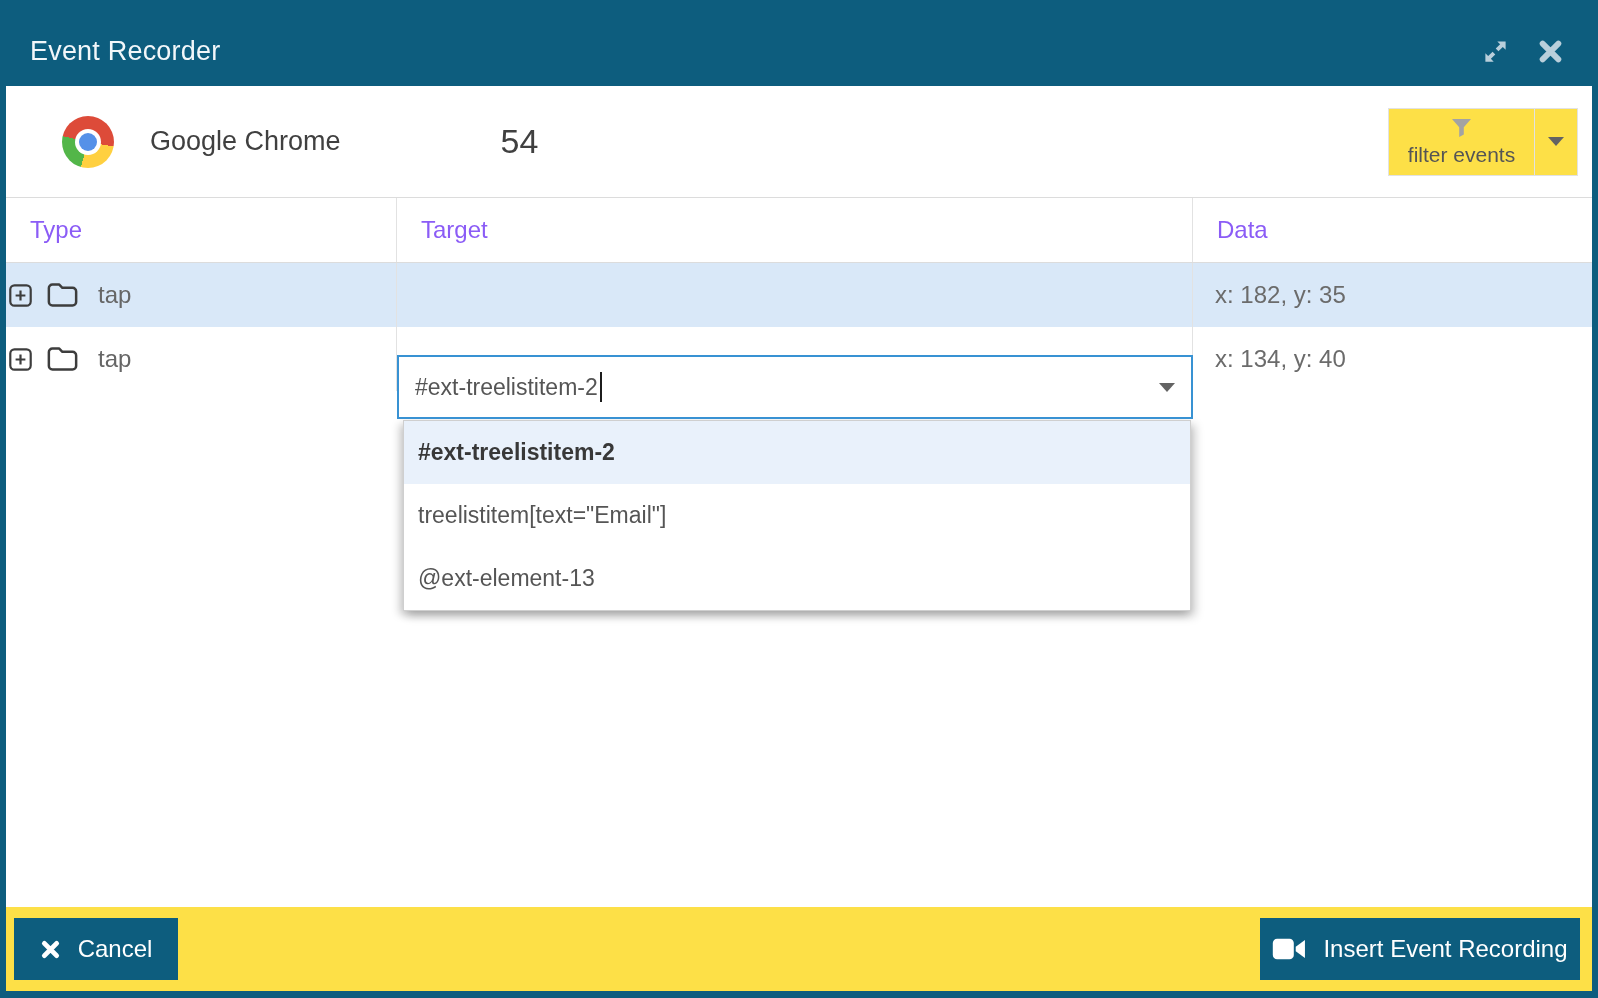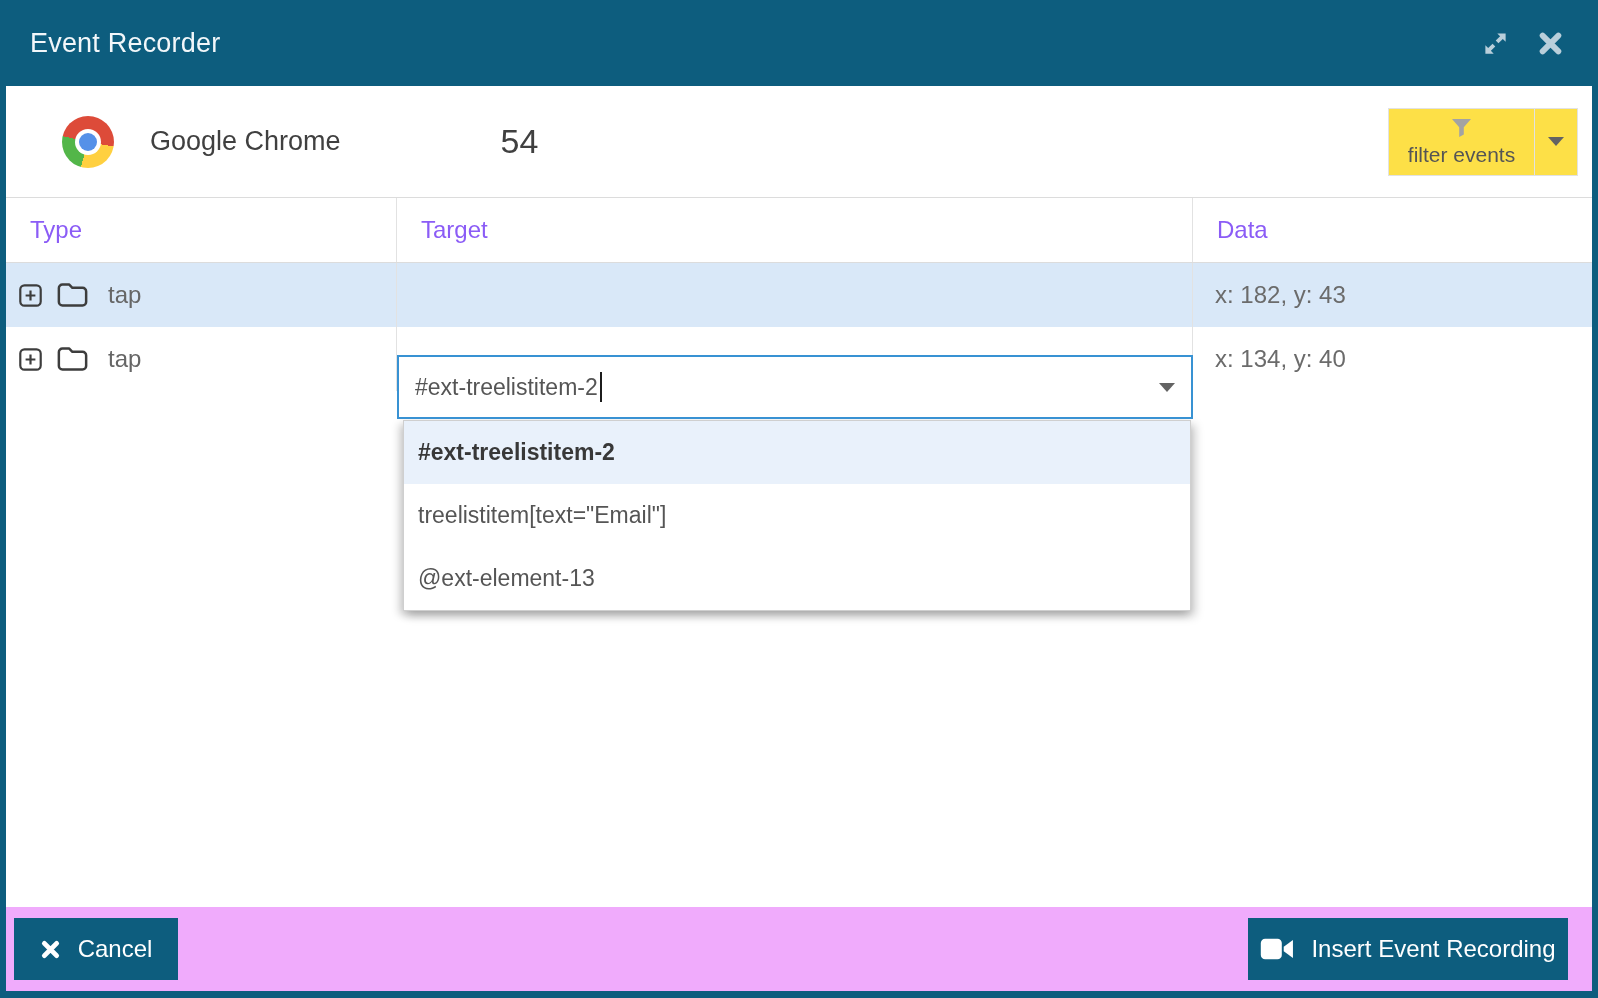--- a/index.html
+++ b/index.html
@@ -1,21 +1,21 @@
 <!DOCTYPE html>
 <html><head>
 <meta charset="utf-8">
 <style>
   * { margin:0; padding:0; box-sizing:border-box; }
   body { background:#fff; font-family:"Liberation Sans","DejaVu Sans",sans-serif; }
 
   .window { position:relative; width:1598px; height:998px; background:#0d5d7e; overflow:hidden; }
 
   
-  .titlebar { position:absolute; top:0; left:0; right:0; height:86px;
+  .titlebar { position:absolute; top:8px; left:0; right:0; height:86px;
               display:flex; align-items:center; padding:0 34px 0 30px; color:#f2f7fa; }
   .titlebar-title { flex:1; font-size:27px; letter-spacing:.2px; }
   .titlebar-tools { display:flex; align-items:center; gap:28px; color:#b9cfdb; }
   .tb-icon { width:27px; height:27px; display:block; cursor:pointer; }
 
   
   .content { position:absolute; top:86px; left:6px; right:6px; bottom:7px;
              background:#fff; display:flex; flex-direction:column; overflow:hidden; }
 
   
@@ -40,42 +40,42 @@
                  border-top:1px solid #dcdcdc; border-bottom:1px solid #dcdcdc; }
   .hcell { display:flex; align-items:center; padding-left:24px; font-size:24px; color:#8b5cf6; }
   .col-type   { width:391px; border-right:1px solid #e2e2e2; }
   .col-target { width:796px; border-right:1px solid #e2e2e2; }
   .col-data   { flex:1; }
 
   .grid-body { position:relative; flex:1; }
   .grow { display:flex; height:64px; align-items:stretch; }
   .grow.selected { background:#d9e8f8; }
   .gcell { display:flex; align-items:center; font-size:24px; color:#666; }
-  .type-cell { padding-left:12px; gap:14px; }
+  .type-cell { padding-left:2px; gap:14px; }
   .expand-icon { width:25px; height:25px; color:#3d3d3d; flex:0 0 auto; }
   .folder-icon { width:31px; height:26px; color:#3d3d3d; flex:0 0 auto; }
   .type-label { margin-left:6px; }
   .data-cell { padding-left:22px; color:#6b6b6b; }
 
   
   .combo { position:absolute; left:391px; top:92px; width:796px; height:64px; z-index:5;
            background:#fff; border:2px solid #3892d3; display:flex; align-items:center; }
   .combo-text { margin-left:16px; font-size:23px; color:#555; white-space:pre; }
   .text-cursor { width:2px; height:30px; background:#1c1c1c; margin-left:2px; }
   .combo-trigger { margin-left:auto; width:48px; align-self:stretch; display:flex; align-items:center; justify-content:center; cursor:pointer; }
 
   
   .dropdown { position:absolute; left:397px; top:157px; width:788px; z-index:4;
               background:#fff; border:1px solid #cfcfcf;
               box-shadow:-4px 4px 8px rgba(0,0,0,.18), 4px 5px 9px rgba(0,0,0,.22); }
   .option { height:63px; display:flex; align-items:center; padding-left:14px; font-size:23px; color:#555; cursor:pointer; }
   .option.selected { background:#e9f1fb; color:#383838; font-weight:700; }
 
   
-  .footer { flex:0 0 auto; height:84px; background:#f0abfc; display:flex; align-items:center; padding:0 24px 0 8px; }
+  .footer { flex:0 0 auto; height:84px; background:#fde047; display:flex; align-items:center; padding:0 12px 0 8px; }
   .btn { height:62px; background:#0d5d7e; color:#fff; display:flex; align-items:center; justify-content:center;
          gap:17px; font-size:24px; cursor:pointer; border:none; }
   .btn-cancel { width:164px; }
   .btn-insert { width:320px; margin-left:auto; }
   .x-small { width:21px; height:21px; }
   .cam { width:34px; height:24px; }
 </style>
 </head>
 <body>
 
@@ -127,21 +127,21 @@
           <svg class="expand-icon" viewBox="0 0 24 24" fill="none" stroke="currentColor" stroke-width="2.1">
             <rect x="2.2" y="2.2" width="19.6" height="19.6" rx="4"></rect>
             <path d="M12 7.3v9.4 M7.3 12h9.4"></path>
           </svg>
           <svg class="folder-icon" viewBox="0 0 25 20" fill="none" stroke="currentColor" stroke-width="2" stroke-linejoin="round">
             <path d="M1.5 4.4a2.9 2.9 0 0 1 2.9-2.9h5.3l2.7 2.7h8.2a2.9 2.9 0 0 1 2.9 2.9v8.5a2.9 2.9 0 0 1-2.9 2.9H4.4a2.9 2.9 0 0 1-2.9-2.9z"></path>
           </svg>
           <span class="type-label">tap</span>
         </div>
         <div class="gcell col-target"></div>
-        <div class="gcell data-cell col-data">x: 182, y: 43</div>
+        <div class="gcell data-cell col-data">x: 182, y: 35</div>
       </div>
 
       <div class="grow">
         <div class="gcell type-cell col-type">
           <svg class="expand-icon" viewBox="0 0 24 24" fill="none" stroke="currentColor" stroke-width="2.1">
             <rect x="2.2" y="2.2" width="19.6" height="19.6" rx="4"></rect>
             <path d="M12 7.3v9.4 M7.3 12h9.4"></path>
           </svg>
           <svg class="folder-icon" viewBox="0 0 25 20" fill="none" stroke="currentColor" stroke-width="2" stroke-linejoin="round">
             <path d="M1.5 4.4a2.9 2.9 0 0 1 2.9-2.9h5.3l2.7 2.7h8.2a2.9 2.9 0 0 1 2.9 2.9v8.5a2.9 2.9 0 0 1-2.9 2.9H4.4a2.9 2.9 0 0 1-2.9-2.9z"></path>

